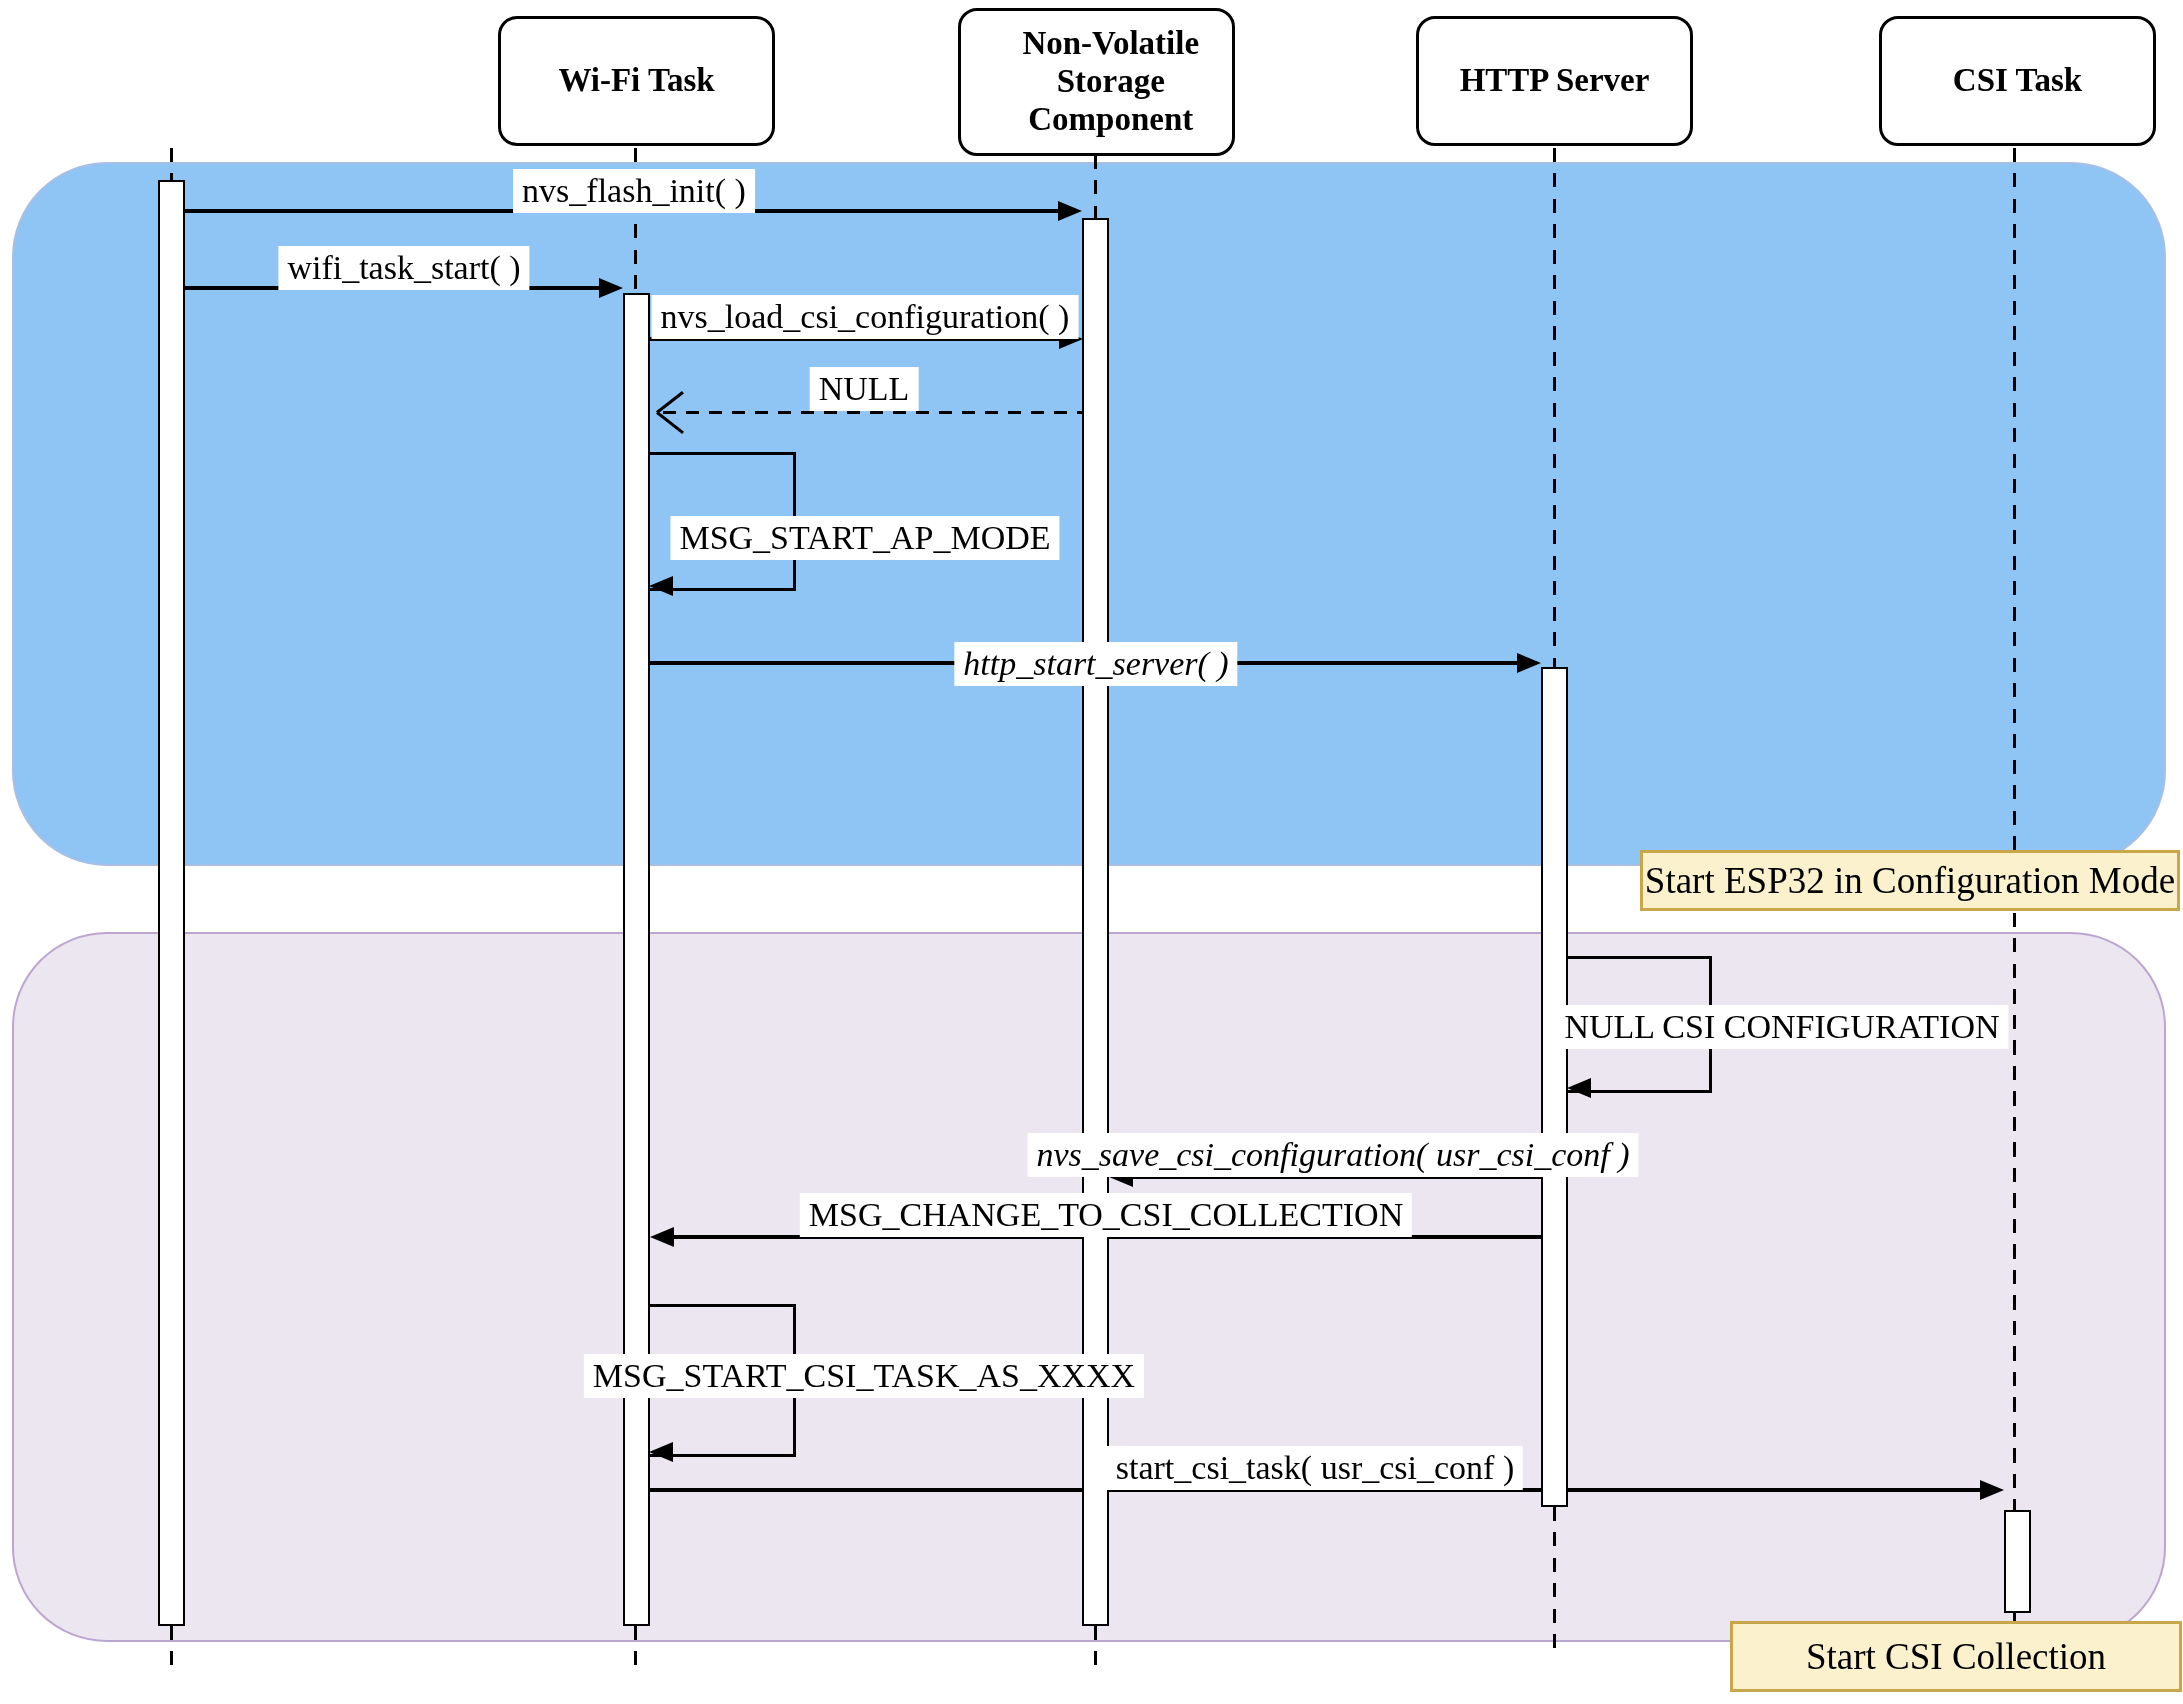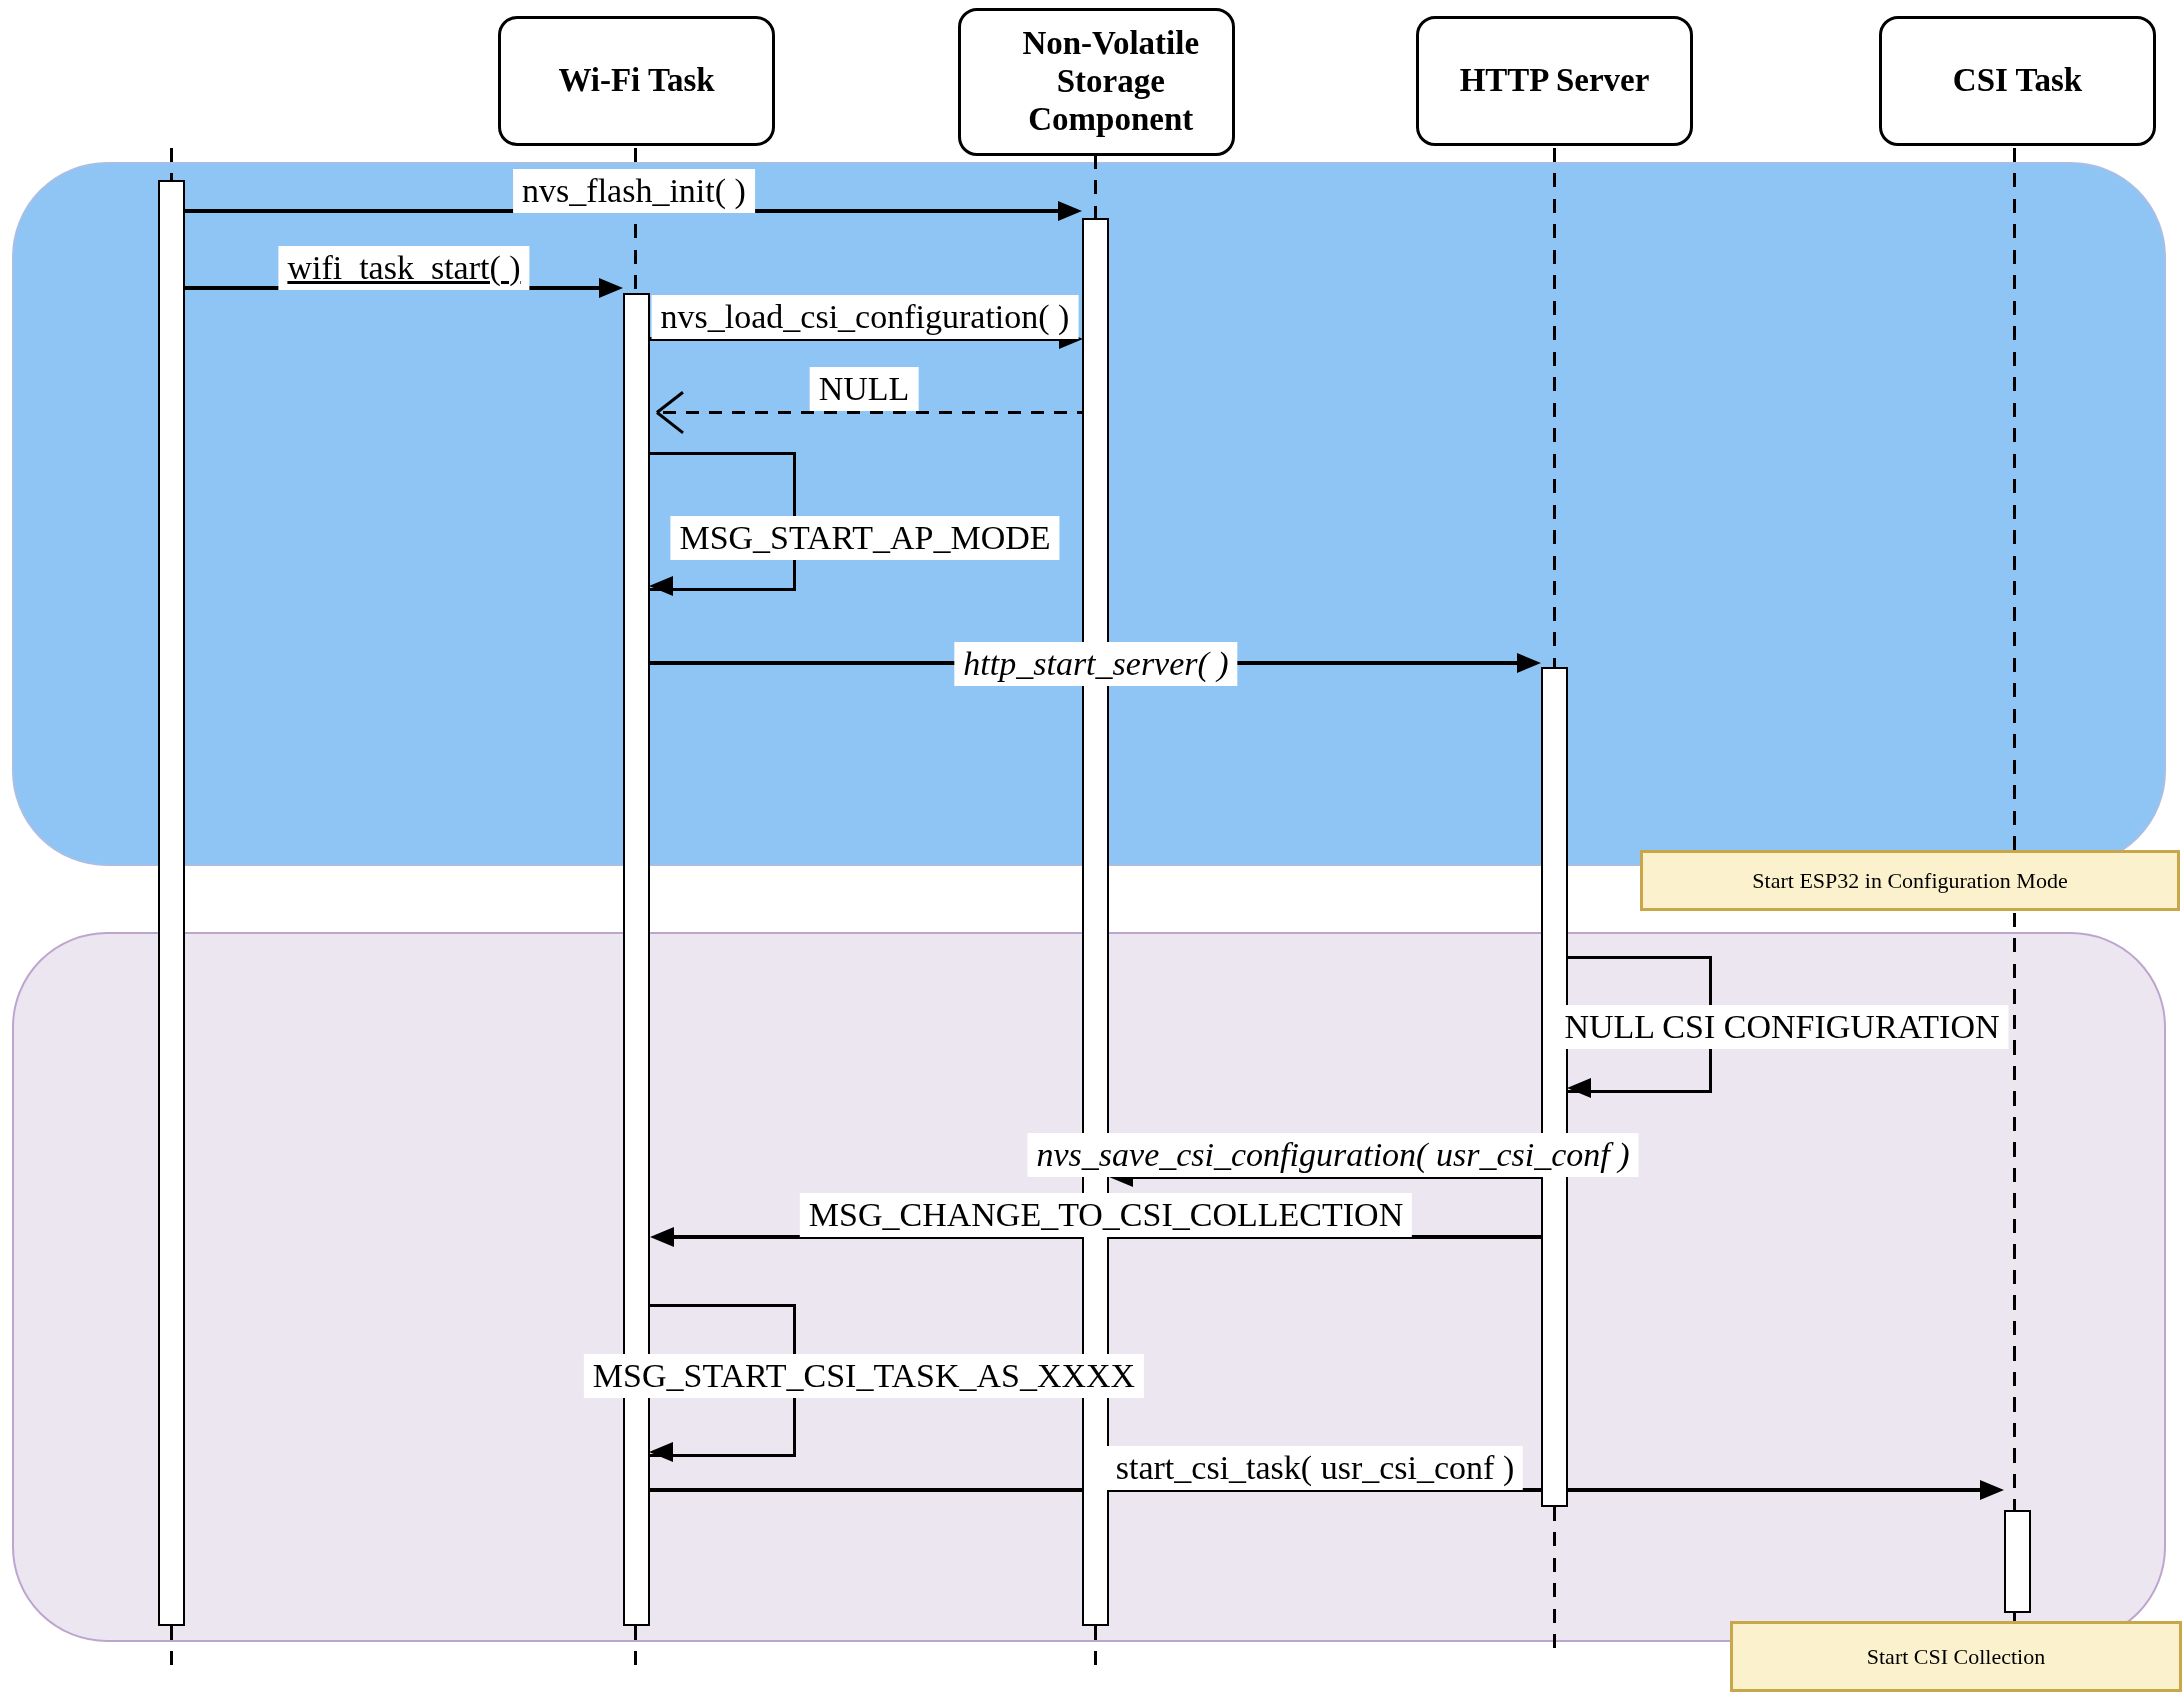--- a/index.html
+++ b/index.html
@@ -49,21 +49,21 @@
 
   
   .actor{position:absolute;width:277px;height:130px;background:#ffffff;border:3.8px solid #000;
          border-radius:19px;box-sizing:border-box;display:flex;align-items:center;
          justify-content:center;text-align:center;font-weight:bold;font-size:33px;
          line-height:1.15;z-index:5;padding:0 11.5px;}
   .actor.tall{height:148px;}
 
   
   .note{position:absolute;background:#FBF1CD;border:3.8px solid #C7A74A;box-sizing:border-box;
-        display:flex;align-items:center;justify-content:center;font-size:22px;color:#000;
+        display:flex;align-items:center;justify-content:center;font-size:37px;color:#000;
         z-index:6;text-align:left;}
 </style>
 </head>
 <body>
 
 <div class="diagram">
 
   <div class="region region-config"></div>
   <div class="region region-csi"></div>
 
@@ -79,21 +79,21 @@
   <div class="lifeline" style="left:2013px;top:1613px;height:46px;"></div>
 
   <div class="msg-line" style="left:185px;top:209px;width:873px;">
       <span class="head-r"></span>
     </div>
   <div class="msg-label" style="left:634px;top:169px;">nvs_flash_init( )</div>
 
   <div class="msg-line" style="left:185px;top:286px;width:414px;">
       <span class="head-r"></span>
     </div>
-  <div class="msg-label" style="left:404px;top:246px;text-decoration:underline;">wifi_task_start( )</div>
+  <div class="msg-label" style="left:404px;top:246px;">wifi_task_start( )</div>
 
   <div class="msg-line" style="left:650px;top:337px;width:409px;">
       <span class="head-r"></span>
     </div>
   <div class="msg-label" style="left:865px;top:295px;">nvs_load_csi_configuration( )</div>
 
   <div class="msg-line dashed" style="left:663px;top:411px;width:419px;">
       <span class="chev">
         <i class="c1"></i>
         <i class="c2"></i>

